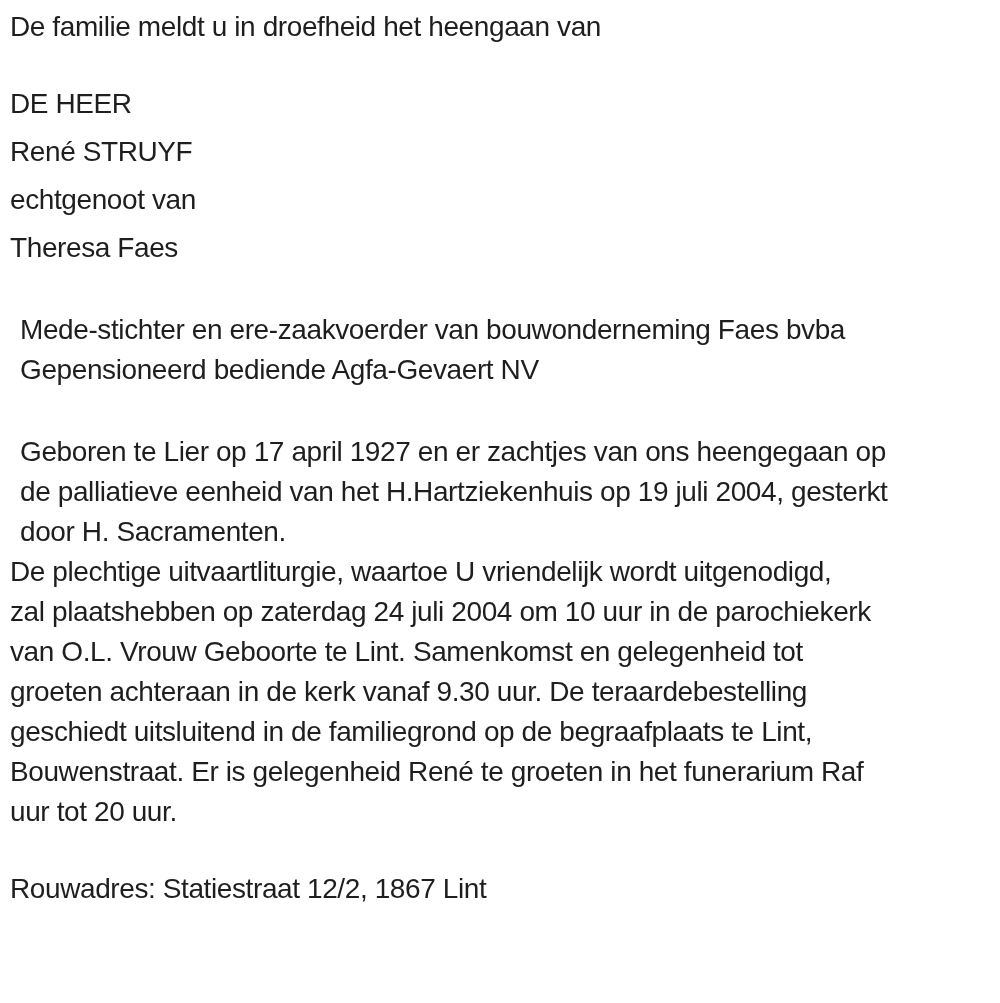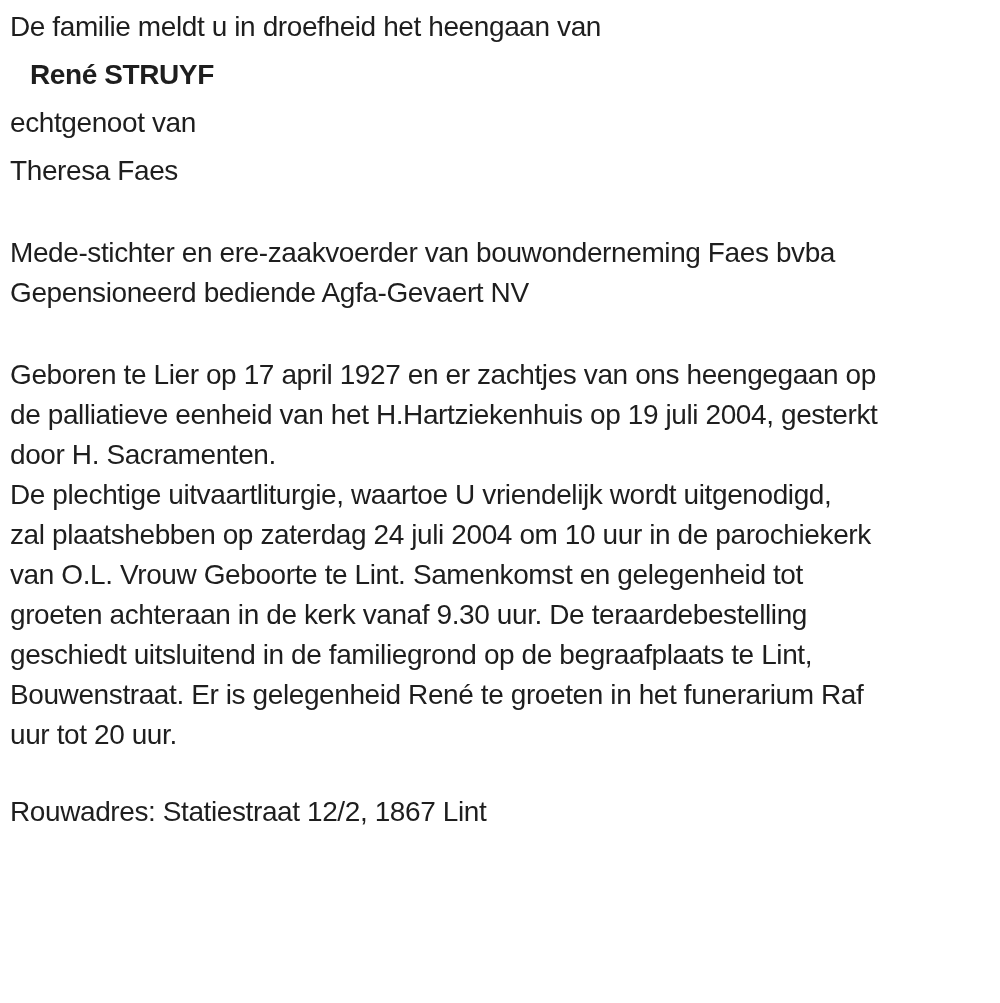--- a/index.html
+++ b/index.html
@@ -18,35 +18,35 @@
     font-family: "Liberation Sans", sans-serif;
   }
   .line {
     font-size: 28px;
     line-height: 40px;
     letter-spacing: -0.4px;
     white-space: nowrap;
     font-weight: 400;
   }
   .name-line {
-    font-weight: 700;
-    margin-left: 20px;
+    font-weight: 400;
   }
   .mt-section { }
-  .mt-section-lg { margin-top: 42px; }
+  .mt-section-lg { margin-top: 42px; margin-left: 10px; }
   .mt-small { margin-top: 8px; }
   .mt-intro-gap { margin-top: 37px; }
 </style>
 </head>
 <body>
 
 <div class="doc">
 
   <div class="line">De familie meldt u in droefheid het heengaan van</div>
 
+  <div class="line mt-intro-gap">DE HEER</div>
   <div class="line name-line mt-small">René STRUYF</div>
   <div class="line mt-small">echtgenoot van</div>
   <div class="line mt-small">Theresa Faes</div>
 
   <div class="mt-section-lg">
     <div class="line">Mede-stichter en ere-zaakvoerder van bouwonderneming Faes bvba</div>
     <div class="line">Gepensioneerd bediende Agfa-Gevaert NV</div>
   </div>
 
   <div class="mt-section-lg">

